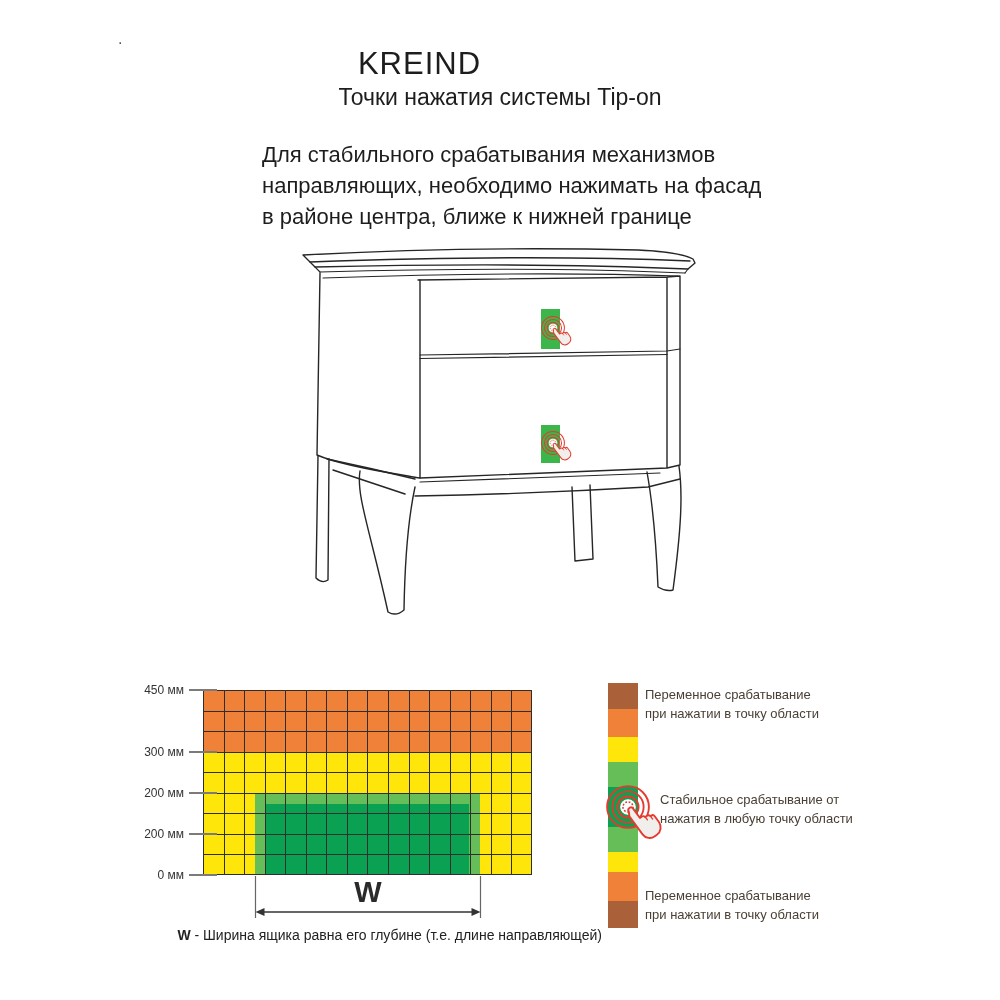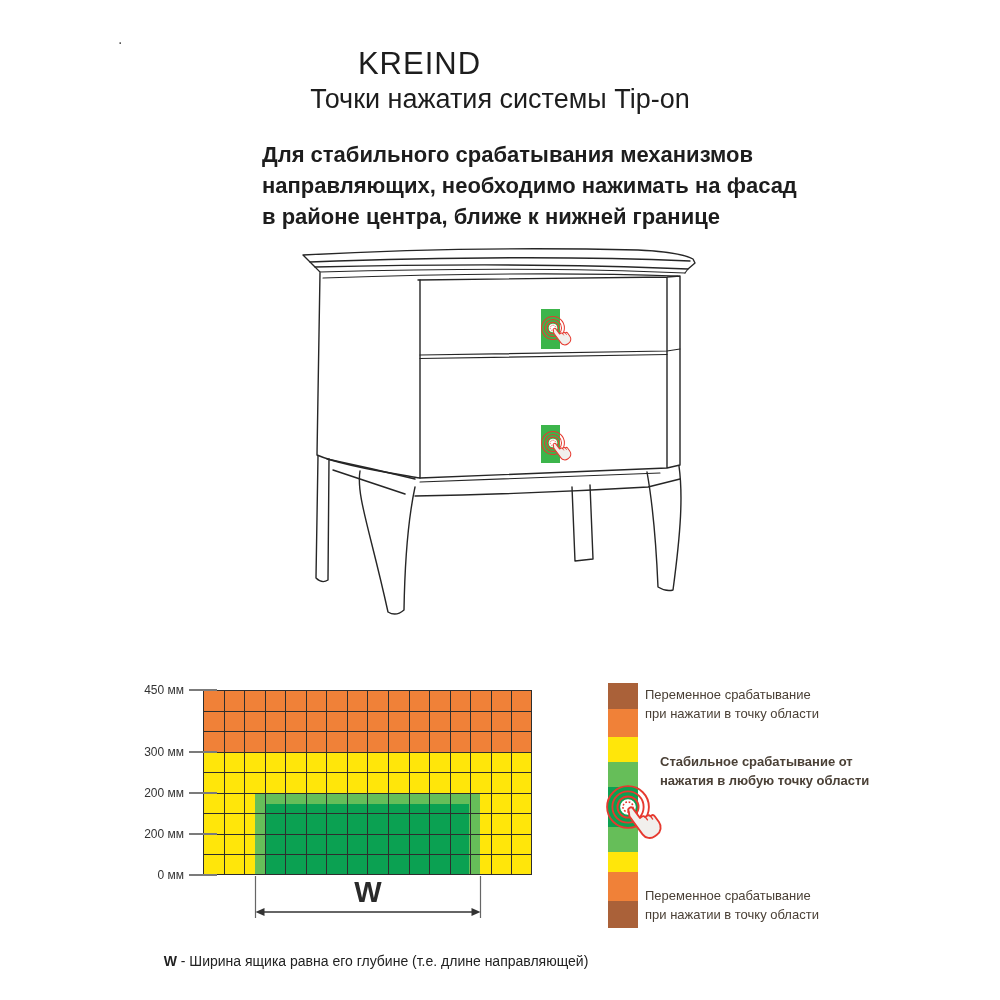--- a/index.html
+++ b/index.html
@@ -5,56 +5,56 @@
   * { margin:0; padding:0; box-sizing:border-box; }
   html,body { background:#fff; }
   .page {
     position:relative; width:1000px; height:1000px; background:#fff;
     font-family:"Liberation Sans","DejaVu Sans",sans-serif; color:var(--text-dark,#1d1d1d);
     overflow:hidden;
   }
   .abs { position:absolute; }
   .stray { left:118px; top:30px; font-size:16px; color:#555; }
   .brand { left:0; top:46px; width:839px; text-align:center; font-size:31px; letter-spacing:1px; color:var(--text-dark,#1d1d1d); }
-  .subtitle { left:0; top:84px; width:1000px; text-align:center; font-size:27px; }
-  .desc { left:262px; top:139px; font-size:22px; line-height:31px;font-weight:bold; }
+  .subtitle { left:0; top:84px; width:1000px; text-align:center; font-size:23px; }
+  .desc { left:262px; top:139px; font-size:22px; line-height:31px; }
 
   
   .grid-wrap { left:203px; top:690px; width:329px; height:185px; }
   .zone { position:absolute; }
   .zone-orange { left:0; top:0; width:329px; height:62px; background:var(--zone-orange,#F08138); }
   .zone-yellow { left:0; top:62px; width:329px; height:123px; background:var(--zone-yellow,#FFE60A); }
   .zone-glight { left:52px; top:103px; width:225px; height:82px; background:var(--zone-green-light,#66BE59); }
   .zone-gdark  { left:63px; top:114px; width:203px; height:71px; background:var(--zone-green-dark,#0BA152); }
   .gridlines {
     position:absolute; left:0; top:0; width:329px; height:185px;
     background-image:
       repeating-linear-gradient(to right, var(--grid-line,#2e2e2e) 0 1px, transparent 1px 20.5625px),
       repeating-linear-gradient(to bottom, var(--grid-line,#2e2e2e) 0 1px, transparent 1px 20.5556px);
     border-right:1px solid var(--grid-line,#2e2e2e);
     border-bottom:1px solid var(--grid-line,#2e2e2e);
   }
   .tick { left:189px; width:28px; height:2px; background:var(--tick-gray,#7b7b7b); }
   .axis-label { left:128px; width:56px; text-align:right; font-size:12px; font-weight:normal; color:#333; line-height:16px; white-space:nowrap; }
   .w-label { left:246px; top:876px; width:244px; text-align:center; font-size:29px; font-weight:bold; color:#2a2a2a; }
-  .caption { left:150px; top:953px; width:452px; text-align:center; font-size:14px; color:#222; white-space:nowrap; }
+  .caption { left:150px; top:927px; width:452px; text-align:right; font-size:14px; color:#222; white-space:nowrap; }
   .caption b { font-weight:bold; }
 
   
   .legend-bar { left:608px; top:683px; width:30px; display:flex; flex-direction:column; }
   .seg { width:30px; }
   .seg-brown  { background:var(--zone-brown,#AA6139); }
   .seg-orange { background:var(--zone-orange,#F08138); }
   .seg-yellow { background:var(--zone-yellow,#FFE60A); }
   .seg-glight { background:var(--zone-green-light,#66BE59); }
   .seg-gdark  { background:var(--zone-green-dark,#0BA152); }
   .h26{height:26px}.h28{height:28px}.h25{height:25px}.h40{height:40px}.h20{height:20px}.h29{height:29px}.h27{height:27px}
   .legend-text { font-size:13px; line-height:19px; color:var(--legend-text,#4a4036); }
   .lt-1 { left:645px; top:685px; }
-  .lt-2 { left:660px; top:752px;font-weight:bold; }
+  .lt-2 { left:660px; top:790px; }
   .lt-3 { left:645px; top:886px; }
 
   svg { display:block; }
   .defs-holder { position:absolute; width:0; height:0; }
 </style>
 </head>
 <body>
 
 <div class="page">
 

